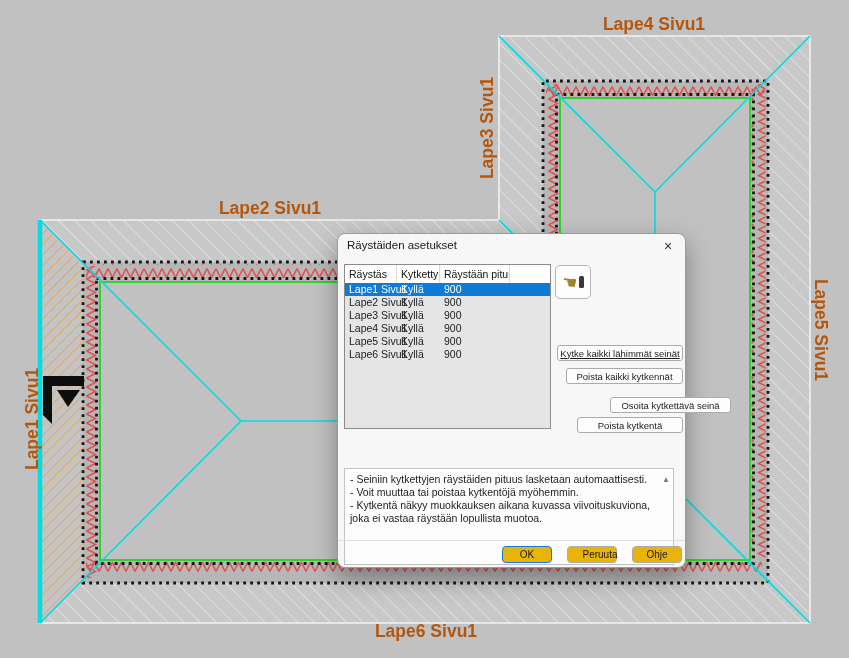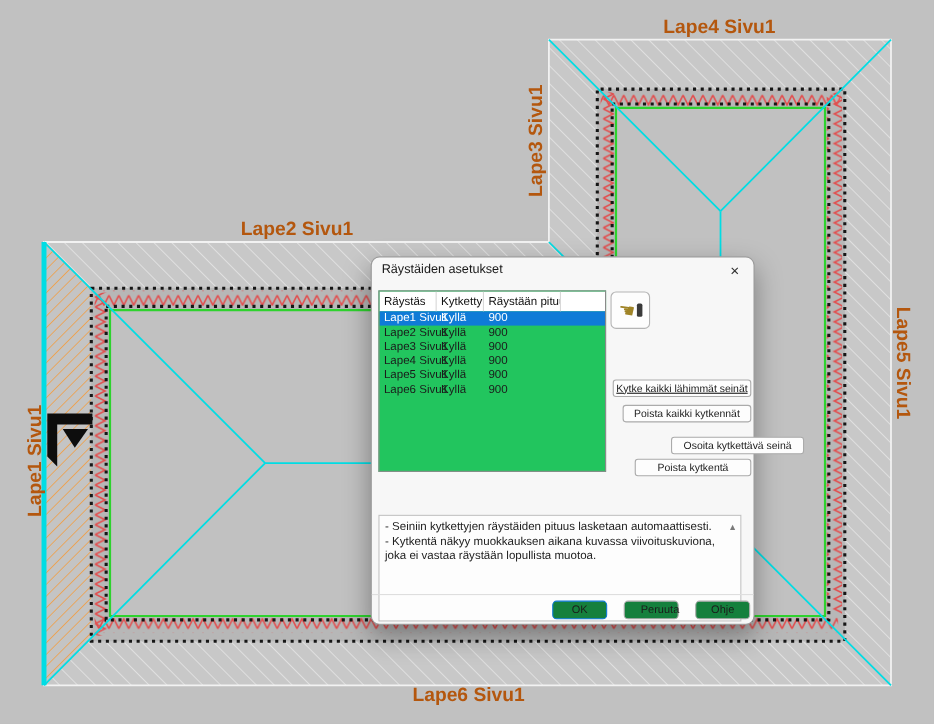--- a/index.html
+++ b/index.html
@@ -20,21 +20,21 @@
   .dlg-title{
     position:absolute;left:9px;top:5px;font-size:11.5px;color:#191919;
   }
   .dlg-close{
     position:absolute;right:8px;top:3px;width:18px;height:18px;
     display:flex;align-items:center;justify-content:center;
     font-size:14px;color:#333;cursor:default;border-radius:4px;
   }
   .listbox{
     position:absolute;left:6px;top:30px;width:207px;height:165px;
-    background:#22c55e;border:1px solid #8a8a8a;box-sizing:border-box;
+    background:#e5e5e5;border:1px solid #8a8a8a;box-sizing:border-box;
     overflow:hidden;
   }
   .lb-header{display:flex;height:18px;line-height:18px;background:#fff;}
   .lb-header span{
     box-sizing:border-box;padding-left:4px;border-right:1px solid #d8d8d8;
     white-space:nowrap;overflow:hidden;color:#111;
   }
   .lb-h1{width:52px;} .lb-h2{width:43px;} .lb-h3{width:70px;}
   .lb-row{display:flex;height:13px;line-height:13px;white-space:nowrap;}
   .lb-row span{box-sizing:border-box;padding-left:4px;overflow:visible;}
@@ -60,21 +60,21 @@
   .infobox{
     position:absolute;left:6px;top:204px;width:330px;height:97px;
     background:#fdfdfd;border:1px solid #c2c2c2;box-sizing:border-box;
     padding:4px 20px 4px 5px;line-height:13px;color:#222;margin-top:30px;
   }
   .scroll-arrow{position:absolute;right:3px;font-size:8px;color:#7a7a7a;}
   .sa-up{top:4px;} .sa-down{bottom:4px;}
   .dlg-sep{position:absolute;left:0;top:306px;width:100%;height:1px;background:#dedede;}
   .foot-btn{
     position:absolute;top:312px;width:50px;height:17px;
-    background:#15803d;border:1px solid #ababab;border-radius:4px;
+    background:#eab308;border:1px solid #ababab;border-radius:4px;
     font-size:10px;display:flex;align-items:center;justify-content:center;
     box-sizing:border-box;color:#1b1b1b;
   }
   .fb-0{left:164px;border:1.5px solid #0f7bd7;}
   .fb-1{left:229px;padding-left:16px;}
   .fb-2{left:294px;}
 </style>
 </head>
 <body>
 
@@ -204,20 +204,21 @@
     <span class="pen-glyph"></span>
   </div>
 
   <div class="side-btn sb-0">Kytke kaikki lähimmät seinät</div>
   <div class="side-btn sb-1">Poista kaikki kytkennät</div>
   <div class="side-btn sb-2">Osoita kytkettävä seinä</div>
   <div class="side-btn sb-3">Poista kytkentä</div>
 
   <div class="infobox">
     <div>- Seiniin kytkettyjen räystäiden pituus lasketaan automaattisesti.</div>
+    <div>- Voit muuttaa tai poistaa kytkentöjä myöhemmin.</div>
     <div>- Kytkentä näkyy muokkauksen aikana kuvassa viivoituskuviona, joka ei vastaa räystään lopullista muotoa.</div>
     <span class="scroll-arrow sa-up">▲</span>
     <span class="scroll-arrow sa-down">▼</span>
   </div>
 
   <div class="dlg-sep"></div>
 
   <div class="foot-btn fb-0">OK</div>
   <div class="foot-btn fb-1">Peruuta</div>
   <div class="foot-btn fb-2">Ohje</div>

